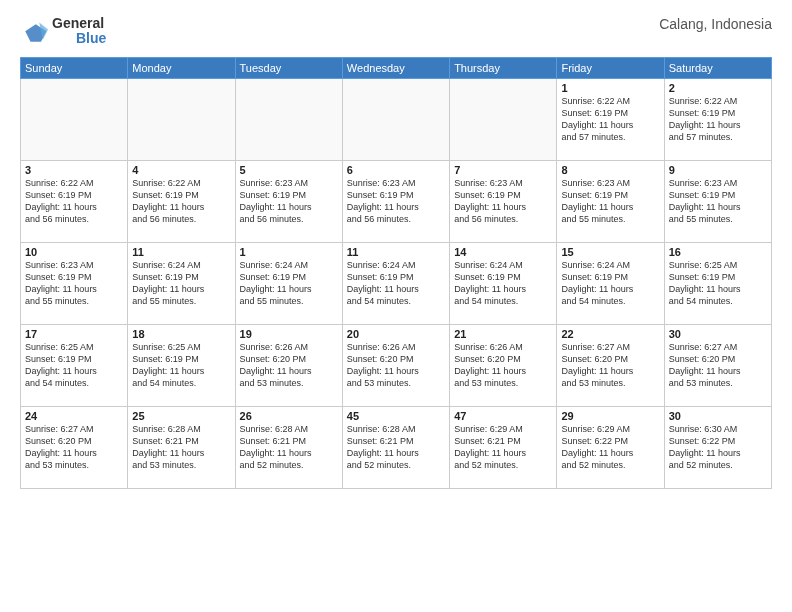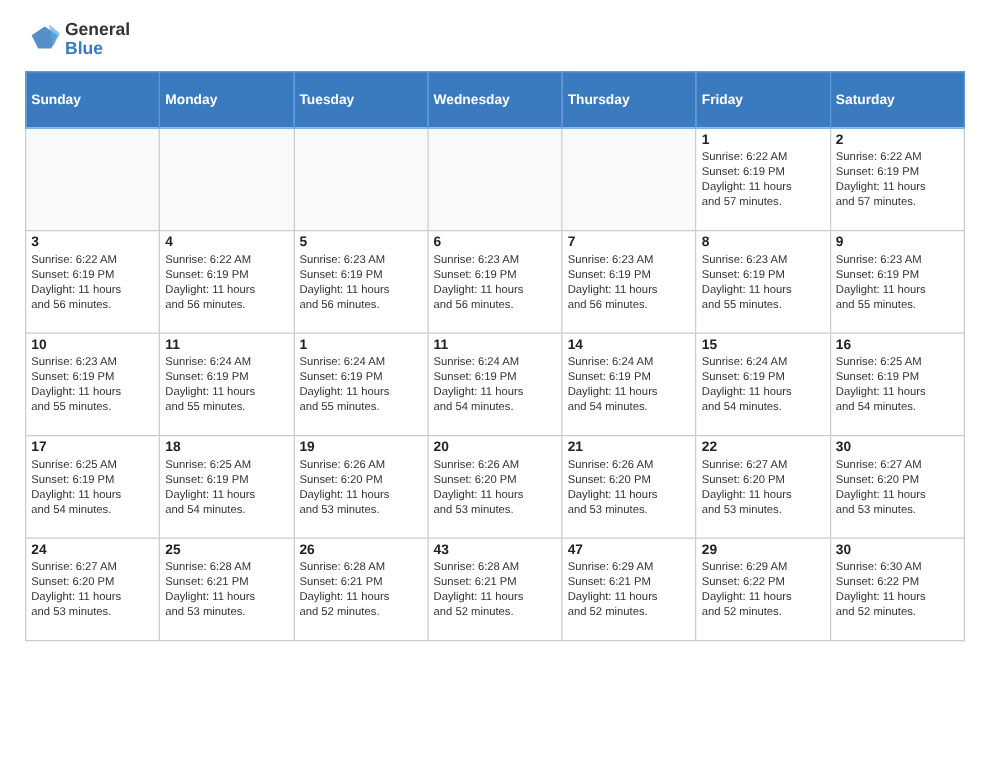--- a/index.html
+++ b/index.html
@@ -16,37 +16,38 @@
       padding: 16px 20px 10px 20px;
     }
     .header-area {
       display: flex;
       justify-content: space-between;
       align-items: flex-start;
       margin-bottom: 10px;
     }
     .logo {
       display: flex;
-      align-items: flex-start;
+      align-items: flex-end;
       gap: 4px;
     }
     .logo-text {
       display: flex;
       flex-direction: column;
       line-height: 1.1;
     }
     .logo-general {
       font-size: 14px;
       font-weight: bold;
       color: #333;
     }
     .logo-blue {
       font-size: 14px;
       font-weight: bold;
       color: #3a7abf;
+      margin-left: 24px;
     }
     .logo-icon {
       width: 28px;
       height: 28px;
     }
     .title-area {
       text-align: right;
     }
     .month-title {
       font-size: 32px;
@@ -59,22 +60,22 @@
     }
     .calendar {
       width: 100%;
       border-collapse: collapse;
       table-layout: fixed;
     }
     .calendar th {
       background-color: #3a7abf;
       color: #fff;
       font-size: 11px;
-      font-weight: bold;
-      padding: 16px 4px;
+      font-weight: normal;
+      padding: 4px 4px;
       border: 1px solid #5a9adf;
       text-align: left;
     }
     .calendar td {
       border: 1px solid #ccc;
       vertical-align: top;
       padding: 3px 4px;
       font-size: 9.5px;
       color: #333;
       height: 82px;
@@ -105,20 +106,21 @@
       <svg class="logo-icon" viewBox="0 0 32 32">
         <polygon points="18,6 30,14 24,26 12,26 6,14" fill="#3a7abf" opacity="0.85"></polygon>
         <polygon points="22,4 32,12 26,24" fill="#5aaae0" opacity="0.7"></polygon>
       </svg>
       <div class="logo-text">
         <span class="logo-general">General</span>
         <span class="logo-blue">Blue</span>
       </div>
     </div>
     <div class="title-area">
+      <div class="location">Calang, Indonesia</div>
     </div>
   </div>
 
   <table class="calendar">
     <thead>
       <tr>
 
       <th>Sunday</th>
           <th>Monday</th>
           <th>Tuesday</th>
@@ -242,21 +244,21 @@
           </td>
           <td>
             <span class="day-number">25</span>
             <div class="day-info">Sunrise: 6:28 AM<br>Sunset: 6:21 PM<br>Daylight: 11 hours<br>and 53 minutes.</div>
           </td>
           <td>
             <span class="day-number">26</span>
             <div class="day-info">Sunrise: 6:28 AM<br>Sunset: 6:21 PM<br>Daylight: 11 hours<br>and 52 minutes.</div>
           </td>
           <td>
-            <span class="day-number">43</span>
+            <span class="day-number">45</span>
             <div class="day-info">Sunrise: 6:28 AM<br>Sunset: 6:21 PM<br>Daylight: 11 hours<br>and 52 minutes.</div>
           </td>
           <td>
             <span class="day-number">47</span>
             <div class="day-info">Sunrise: 6:29 AM<br>Sunset: 6:21 PM<br>Daylight: 11 hours<br>and 52 minutes.</div>
           </td>
           <td>
             <span class="day-number">29</span>
             <div class="day-info">Sunrise: 6:29 AM<br>Sunset: 6:22 PM<br>Daylight: 11 hours<br>and 52 minutes.</div>
           </td>

